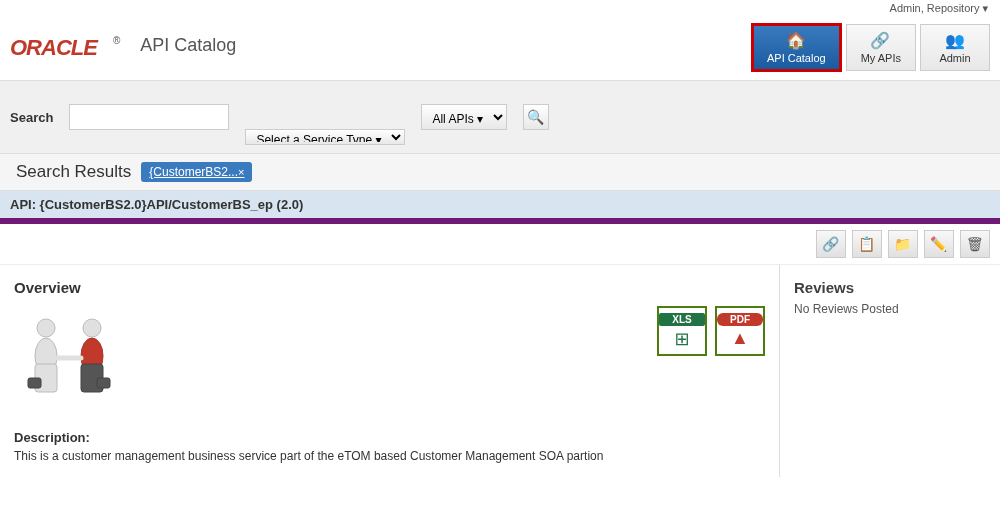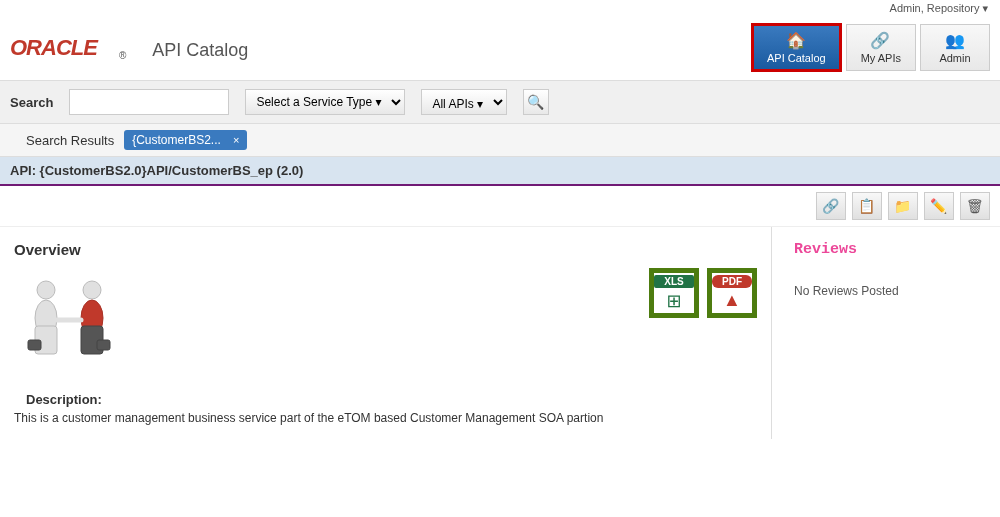--- a/index.html
+++ b/index.html
@@ -1,20 +1,20 @@
 <!DOCTYPE html>
 <html><head>
   <meta charset="utf-8">
   <style>
     * { box-sizing: border-box; margin: 0; padding: 0; }
     body { font-family: Arial, Helvetica, sans-serif; font-size: 13px; background: #fff; color: #333; }
     .header-left {
       display: flex;
-      align-items: flex-end;
-      gap: 22px;
+      align-items: flex-start;
+      gap: 16px;
     }
     .oracle-logo {
       color: #c0392b;
       font-size: 22px;
       font-weight: bold;
       font-style: italic;
       letter-spacing: -1px;
     }
     .oracle-logo span {
       color: #c0392b;
@@ -72,26 +72,27 @@
       color: #333;
     }
     .search-input {
       width: 160px;
       height: 26px;
       border: 1px solid #ccc;
       padding: 2px 6px;
       font-size: 13px;
     }
     .service-type-select {
-      height: 26px;
+      height: 16px;
       border: 1px solid #ccc;
       padding: 2px 6px;
       font-size: 12px;
       background: linear-gradient(to bottom, #fff, #e8e8e8);
       cursor: pointer;
+      margin-top: 40px;
     }
     .all-apis-select {
       height: 26px;
       border: 1px solid #ccc;
       padding: 6px 6px;
       font-size: 12px;
       background: linear-gradient(to bottom, #fff, #e8e8e8);
       cursor: pointer;
     }
     .search-btn {
@@ -109,46 +110,46 @@
     
     .tabs-row {
       background: #f5f5f5;
       border-bottom: 1px solid #ddd;
       padding: 6px 10px;
       display: flex;
       align-items: center;
       gap: 4px;
     }
     .tab-static {
-      font-size: 13px;
+      font-size: 17px;
       color: #333;
       padding: 2px 6px;
-      margin-left: 10px;
     }
     .tab-active {
       background: #3a7abf;
       color: #fff;
       padding: 3px 8px;
       border-radius: 3px;
       font-size: 12px;
       display: flex;
       align-items: center;
-      gap: 12px;
-      cursor: pointer;
+      gap: 0;
+      cursor: pointer;
+      text-decoration: underline;
     }
     .tab-active .close-x {
       font-size: 11px;
       cursor: pointer;
       color: #fff;
     }
 
     
     .api-header-bar {
       background: #d8e4f0;
-      border-bottom: 2px solid #701a75;
+      border-bottom: 6px solid #701a75;
       padding: 6px 10px;
       font-size: 13px;
       font-weight: bold;
       color: #333;
     }
 
     
     .toolbar {
       display: flex;
       justify-content: flex-end;
@@ -165,44 +166,43 @@
       align-items: center;
       justify-content: center;
       cursor: pointer;
       font-size: 14px;
       color: #555;
     }
 
     
     .main-content {
       display: flex;
-      gap: 8px;
+      gap: 0;
     }
     .content-left {
       flex: 1;
       padding: 14px;
       border-right: 1px solid #ddd;
     }
     .content-right {
       width: 220px;
       padding: 14px;
     }
 
     .overview-title {
       font-size: 15px;
       font-weight: bold;
       color: #333;
       margin-bottom: 10px;
     }
     .reviews-title {
       font-size: 15px;
       font-weight: bold;
-      color: #ec4899;
-      margin-bottom: 26px;
-      font-family: Liberation Mono, monospace;
+      color: #404040;
+      margin-bottom: 6px;
     }
     .no-reviews {
       font-size: 12px;
       color: #555;
     }
 
     
     .img-area {
       width: 110px;
       height: 110px;
@@ -211,21 +211,21 @@
     .export-btns {
       display: flex;
       gap: 8px;
       margin-bottom: 10px;
       align-self: flex-start;
     }
     .xls-btn {
       width: 50px;
       height: 50px;
       background: #fff;
-      border: 5px solid #4d7c0f;
+      border: 2px solid #4d7c0f;
       display: flex;
       flex-direction: column;
       align-items: center;
       justify-content: center;
       cursor: pointer;
       gap: 2px;
     }
     .xls-label {
       font-size: 10px;
       font-weight: bold;
@@ -255,21 +255,20 @@
       color: #c0392b;
     }
 
     .description-section {
       margin-top: 14px;
     }
     .desc-label {
       font-weight: bold;
       font-size: 13px;
       margin-bottom: 4px;
-      margin-left: 12px;
     }
     .desc-text {
       font-size: 12px;
       color: #333;
     }
 
     .overview-top {
       display: flex;
       justify-content: space-between;
       width: 100%;

